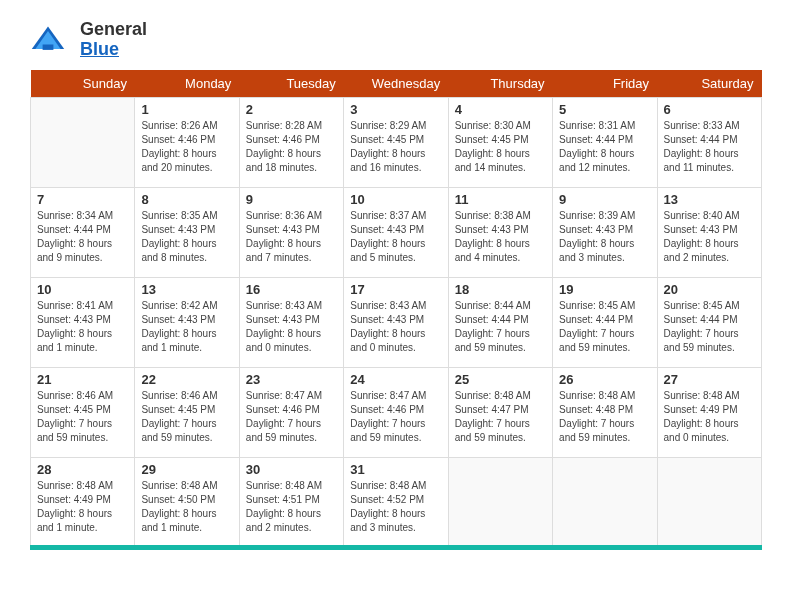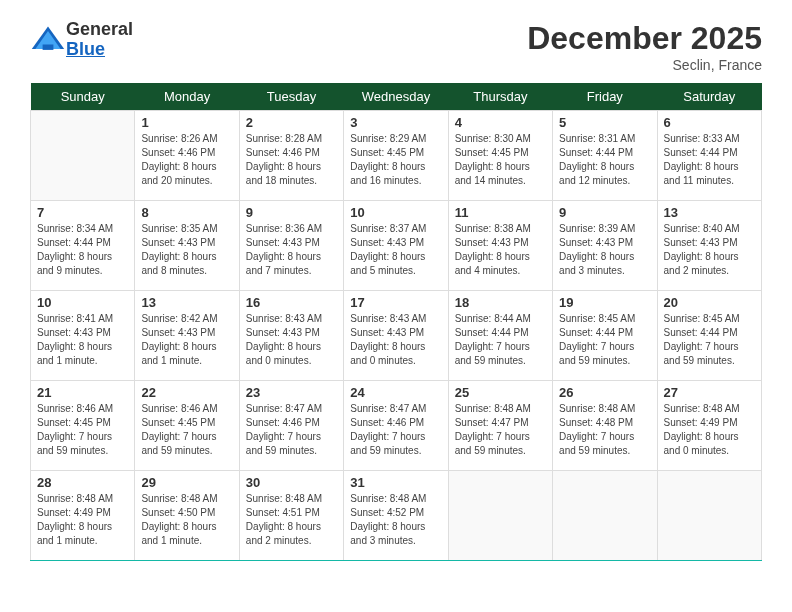--- a/index.html
+++ b/index.html
@@ -12,21 +12,21 @@
     }
     .header {
       display: flex;
       justify-content: space-between;
       align-items: flex-start;
       margin-bottom: 10px;
     }
     .logo {
       display: flex;
       align-items: center;
-      gap: 0;
+      gap: 14px;
     }
     .logo-text {
       font-size: 18px;
       font-weight: bold;
       line-height: 1.1;
     }
     .logo-text .general { color: #333; }
     .logo-text .blue { color: #1565c0; text-decoration: underline; }
     .logo-icon {
       width: 36px;
@@ -43,24 +43,24 @@
     .location {
       font-size: 14px;
       color: #555;
     }
     table {
       width: 100%;
       border-collapse: collapse;
       font-size: 11px;
     }
     thead tr th {
-      background-color: #14532d;
+      background-color: #c2410c;
       color: #fff;
       padding: 6px 8px;
-      text-align: center;
+      text-align: right;
       font-size: 13px;
       font-weight: normal;
     }
     tbody tr td {
       border: 1px solid #ddd;
       vertical-align: top;
       padding: 4px 6px;
       width: 14.28%;
       min-height: 80px;
       height: 90px;
@@ -73,42 +73,38 @@
       font-weight: bold;
       color: #333;
       margin-bottom: 2px;
     }
     .day-info {
       color: #444;
       line-height: 1.4;
       font-size: 10px;
     }
     .last-row td {
-      border-bottom: 1px solid #14b8a6;
+      border-bottom: 5px solid #14b8a6;
     }
   </style>
 </head>
 <body>
 
 <div class="header">
   <div class="logo">
     <svg class="logo-icon" viewBox="0 0 40 40">
       <polygon points="20,5 38,30 2,30" fill="#1565c0"></polygon>
       <polygon points="20,10 34,30 6,30" fill="#42a5f5"></polygon>
       <rect x="14" y="25" width="12" height="6" fill="#1565c0"></rect>
     </svg>
     <div class="logo-text">
       <div class="general">General</div>
       <div class="blue">Blue</div>
     </div>
   </div>
-  <div class="title-block">
-    <div class="month-title">December 2025</div>
-    <div class="location">Seclin, France</div>
-  </div>
 </div>
 
 <table>
   <thead>
     <tr>
     <th>Sunday</th>
         <th>Monday</th>
         <th>Tuesday</th>
         <th>Wednesday</th>
         <th>Thursday</th>

